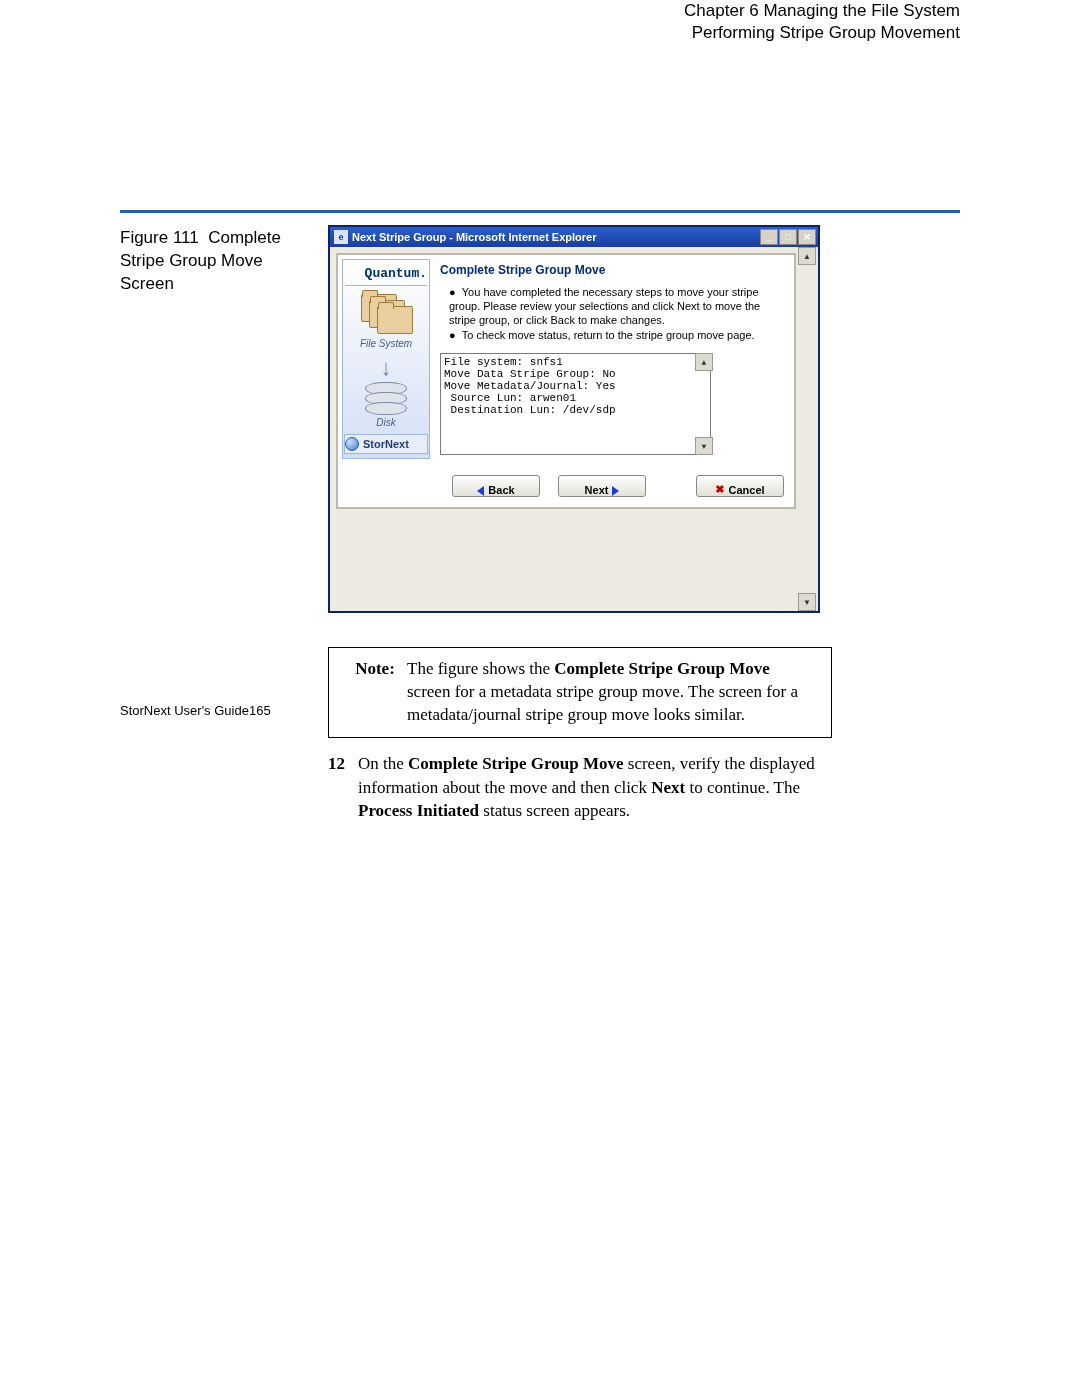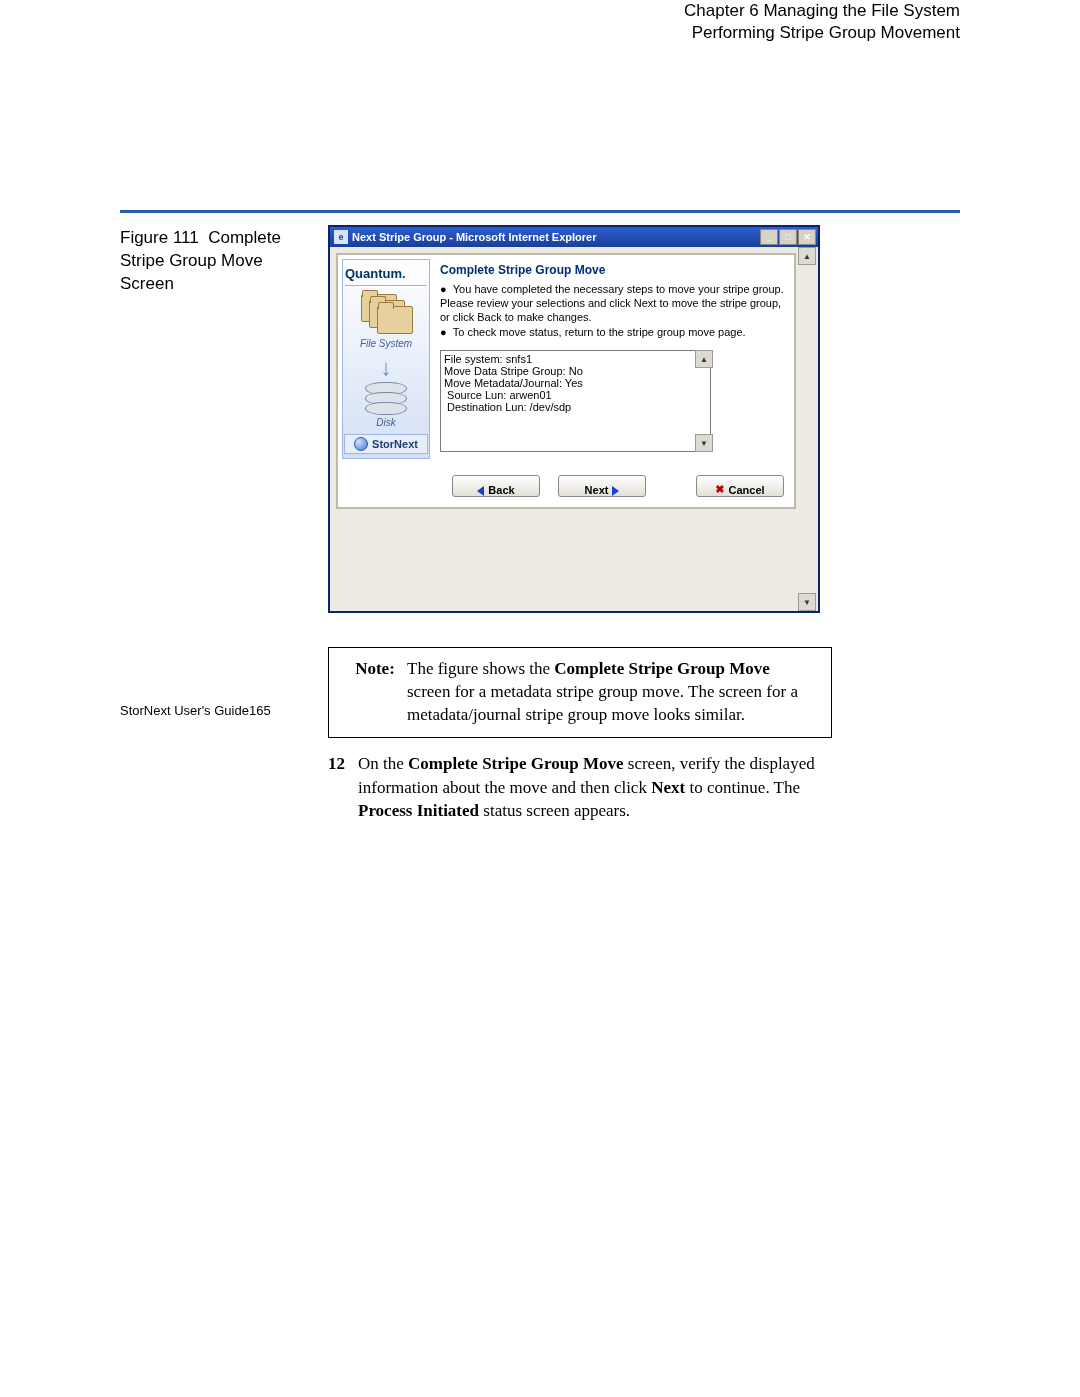--- a/index.html
+++ b/index.html
@@ -110,29 +110,29 @@
     width: 82px;
     background: linear-gradient(#ffffff,#d3dff5);
     border: 1px solid #9fb6e2;
     display: flex;
     flex-direction: column;
     align-items: center;
     padding: 6px 2px 4px 2px;
     font-size: 10px;
   }
   .quantum-logo {
-    font-family: Liberation Sans, sans-serif;
+    font-family: Liberation Mono, monospace;
     font-weight: bold;
     color: #003366;
     font-size: 13px;
     margin-bottom: 4px;
     border-bottom: 1px solid #9fb6e2;
     padding-bottom: 4px;
     width: 100%;
-    text-align: left;
+    text-align: right;
   }
   .folder-icon {
     width: 50px; height: 42px;
     position: relative;
     margin: 4px 0 2px 0;
   }
   .folder {
     position:absolute;
     width: 34px; height: 26px;
     background: #e8cfa0;
@@ -180,50 +180,49 @@
     border:1px solid #9fb6e2;
     background:#e8eef9;
     width:100%;
     text-align:center;
     padding:2px 0;
     font-weight:bold;
     color:#1e3c76;
     font-size:11px;
     display:flex;
     align-items:center;
-    justify-content:center;
     gap:4px;
   }
   .globe {
     width:12px;height:12px;border-radius:50%;
     background: radial-gradient(circle at 30% 30%, #cfe4ff, #3e78d4);
     border:1px solid #2d5aa6;
   }
 
   .main-pane {
     flex:1;
     padding: 4px 6px 4px 10px;
     font-size: 11px;
     color:#000;
   }
   .main-title {
     color:#002c7a;
     font-weight:bold;
     font-size:12px;
     margin-bottom:6px;
   }
-  .bullets { margin:0; padding-left:0; }
+  .bullets { margin:9px; padding-left:0; }
   .bullets p { margin: 0 0 2px 0; line-height:1.25; }
   .mono-box {
     margin-top: 10px;
     width: 263px;
     height: 96px;
     border:1px solid #7b7b7b;
     background:#fff;
-    font-family: Liberation Sans, sans-serif;
+    font-family: Liberation Mono, monospace;
     font-size: 11px;
     padding: 2px 3px;
     position: relative;
     white-space: pre;
   }
   .mono-scroll {
     position:absolute; right:-1px; top:-1px; bottom:-1px;
     width:16px;
     display:flex; flex-direction:column; justify-content:space-between;
   }

